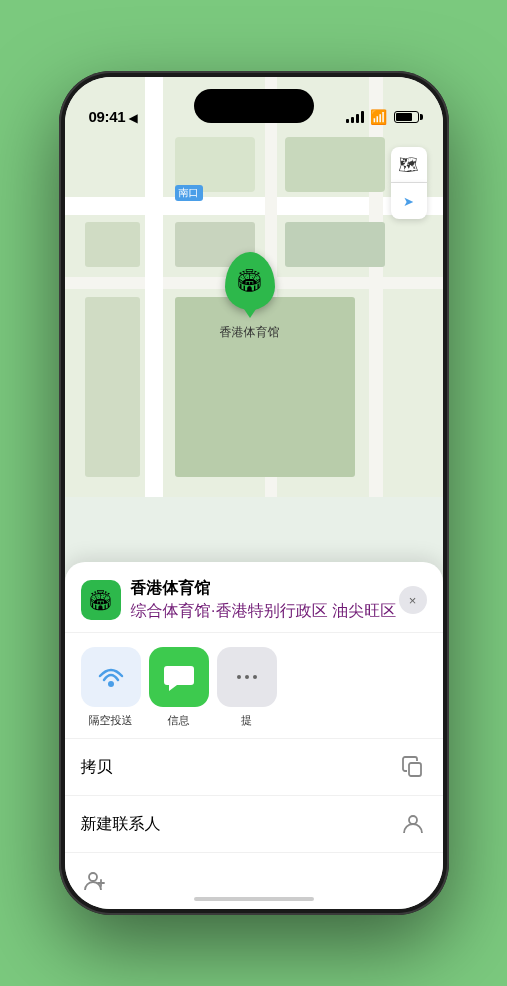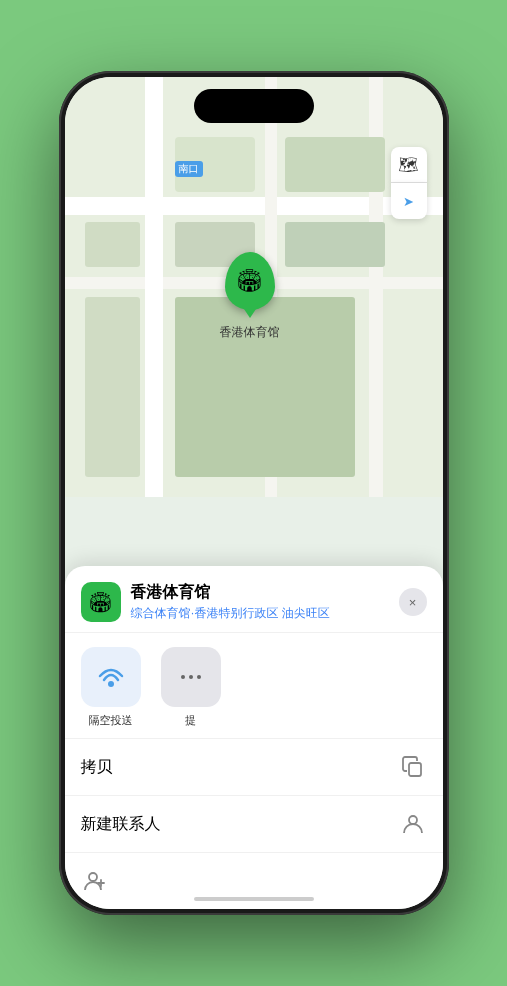--- a/index.html
+++ b/index.html
@@ -194,21 +194,21 @@
       position: absolute;
       top: 220px; left: 110px;
       width: 180px; height: 180px;
       background: #b8ccaa;
       border-radius: 3px;
     }
 
     
     .map-label {
       position: absolute;
-      top: 84px;
+      top: 108px;
       left: 110px;
       display: flex;
       align-items: center;
       gap: 3px;
     }
     .map-label-tag {
       background: #4a9ee8;
       color: white;
       font-size: 10px;
       padding: 1px 4px;
@@ -314,22 +314,22 @@
     .sheet-venue-info {
       margin-left: 10px;
       flex: 1;
     }
     .sheet-venue-name {
       font-size: 16px;
       font-weight: 600;
       color: #000;
     }
     .sheet-venue-sub {
-      font-size: 12px;
-      color: #3b82f6;
+      font-size: 16px;
+      color: #701a75;
       margin-top: 2px;
     }
     .sheet-close-btn {
       width: 28px;
       height: 28px;
       background: #e5e5ea;
       border-radius: 50%;
       display: flex;
       align-items: center;
       justify-content: center;
@@ -337,21 +337,21 @@
       font-size: 13px;
       color: #666;
       flex-shrink: 0;
     }
 
     
     .share-row {
       padding: 14px 16px 10px;
       overflow-x: auto;
       display: flex;
-      gap: 20px;
+      gap: 8px;
       border-bottom: 1px solid #f0f0f0;
     }
     .share-item {
       display: flex;
       flex-direction: column;
       align-items: center;
       gap: 6px;
       min-width: 60px;
     }
     .share-icon-wrap {
@@ -450,20 +450,36 @@
     }
   </style>
 </head>
 <body>
 
 <div class="phone-shell">
   <div class="phone-screen">
 
     <div class="dynamic-island"></div>
 
+    <div class="status-bar">
+      <span class="status-time">09:41</span>
+      <span class="arrow-location">◀</span>
+      <div class="status-icons">
+        <div class="signal-bars">
+          <div class="signal-bar" style="height:4px;"></div>
+          <div class="signal-bar" style="height:6px;"></div>
+          <div class="signal-bar" style="height:9px;"></div>
+          <div class="signal-bar" style="height:12px;"></div>
+        </div>
+        <span class="wifi-icon">📶</span>
+        <div class="battery-icon">
+          <div class="battery-fill"></div>
+        </div>
+      </div>
+    </div>
 
     <div class="map-area">
 
       <div class="map-road-h1"></div>
       <div class="map-road-h2"></div>
       <div class="map-road-v1"></div>
       <div class="map-road-v2"></div>
       <div class="map-road-v3"></div>
 
       <div class="map-block1"></div>
@@ -516,20 +532,28 @@
           <div class="share-icon-wrap airdrop">
             <svg width="30" height="30" viewBox="0 0 30 30">
               <circle cx="15" cy="22" r="3" fill="#4a9ee8"></circle>
               <path d="M8 18 Q15 8 22 18" fill="none" stroke="#4a9ee8" stroke-width="2.5" stroke-linecap="round"></path>
               <path d="M4 14 Q15 2 26 14" fill="none" stroke="#4a9ee8" stroke-width="2.5" stroke-linecap="round"></path>
             </svg>
           </div>
           <span class="share-label">隔空投送</span>
         </div>
 
+        <div class="share-item">
+          <div class="share-icon-wrap messages">
+            <svg width="32" height="30" viewBox="0 0 32 30">
+              <path d="M4 4 h24 a3 3 0 0 1 3 3 v13 a3 3 0 0 1 -3 3 h-14 l-8 6 v-6 h-2 a3 3 0 0 1 -3 -3 v-13 a3 3 0 0 1 3 -3z" fill="white"></path>
+            </svg>
+          </div>
+          <span class="share-label">信息</span>
+        </div>
 
 
 
         <div class="share-item">
           <div class="share-icon-wrap more">
             <div class="more-dots">
               <div style="display:flex;gap:4px;">
                 <div class="dot"></div>
                 <div class="dot"></div>
                 <div class="dot"></div>

